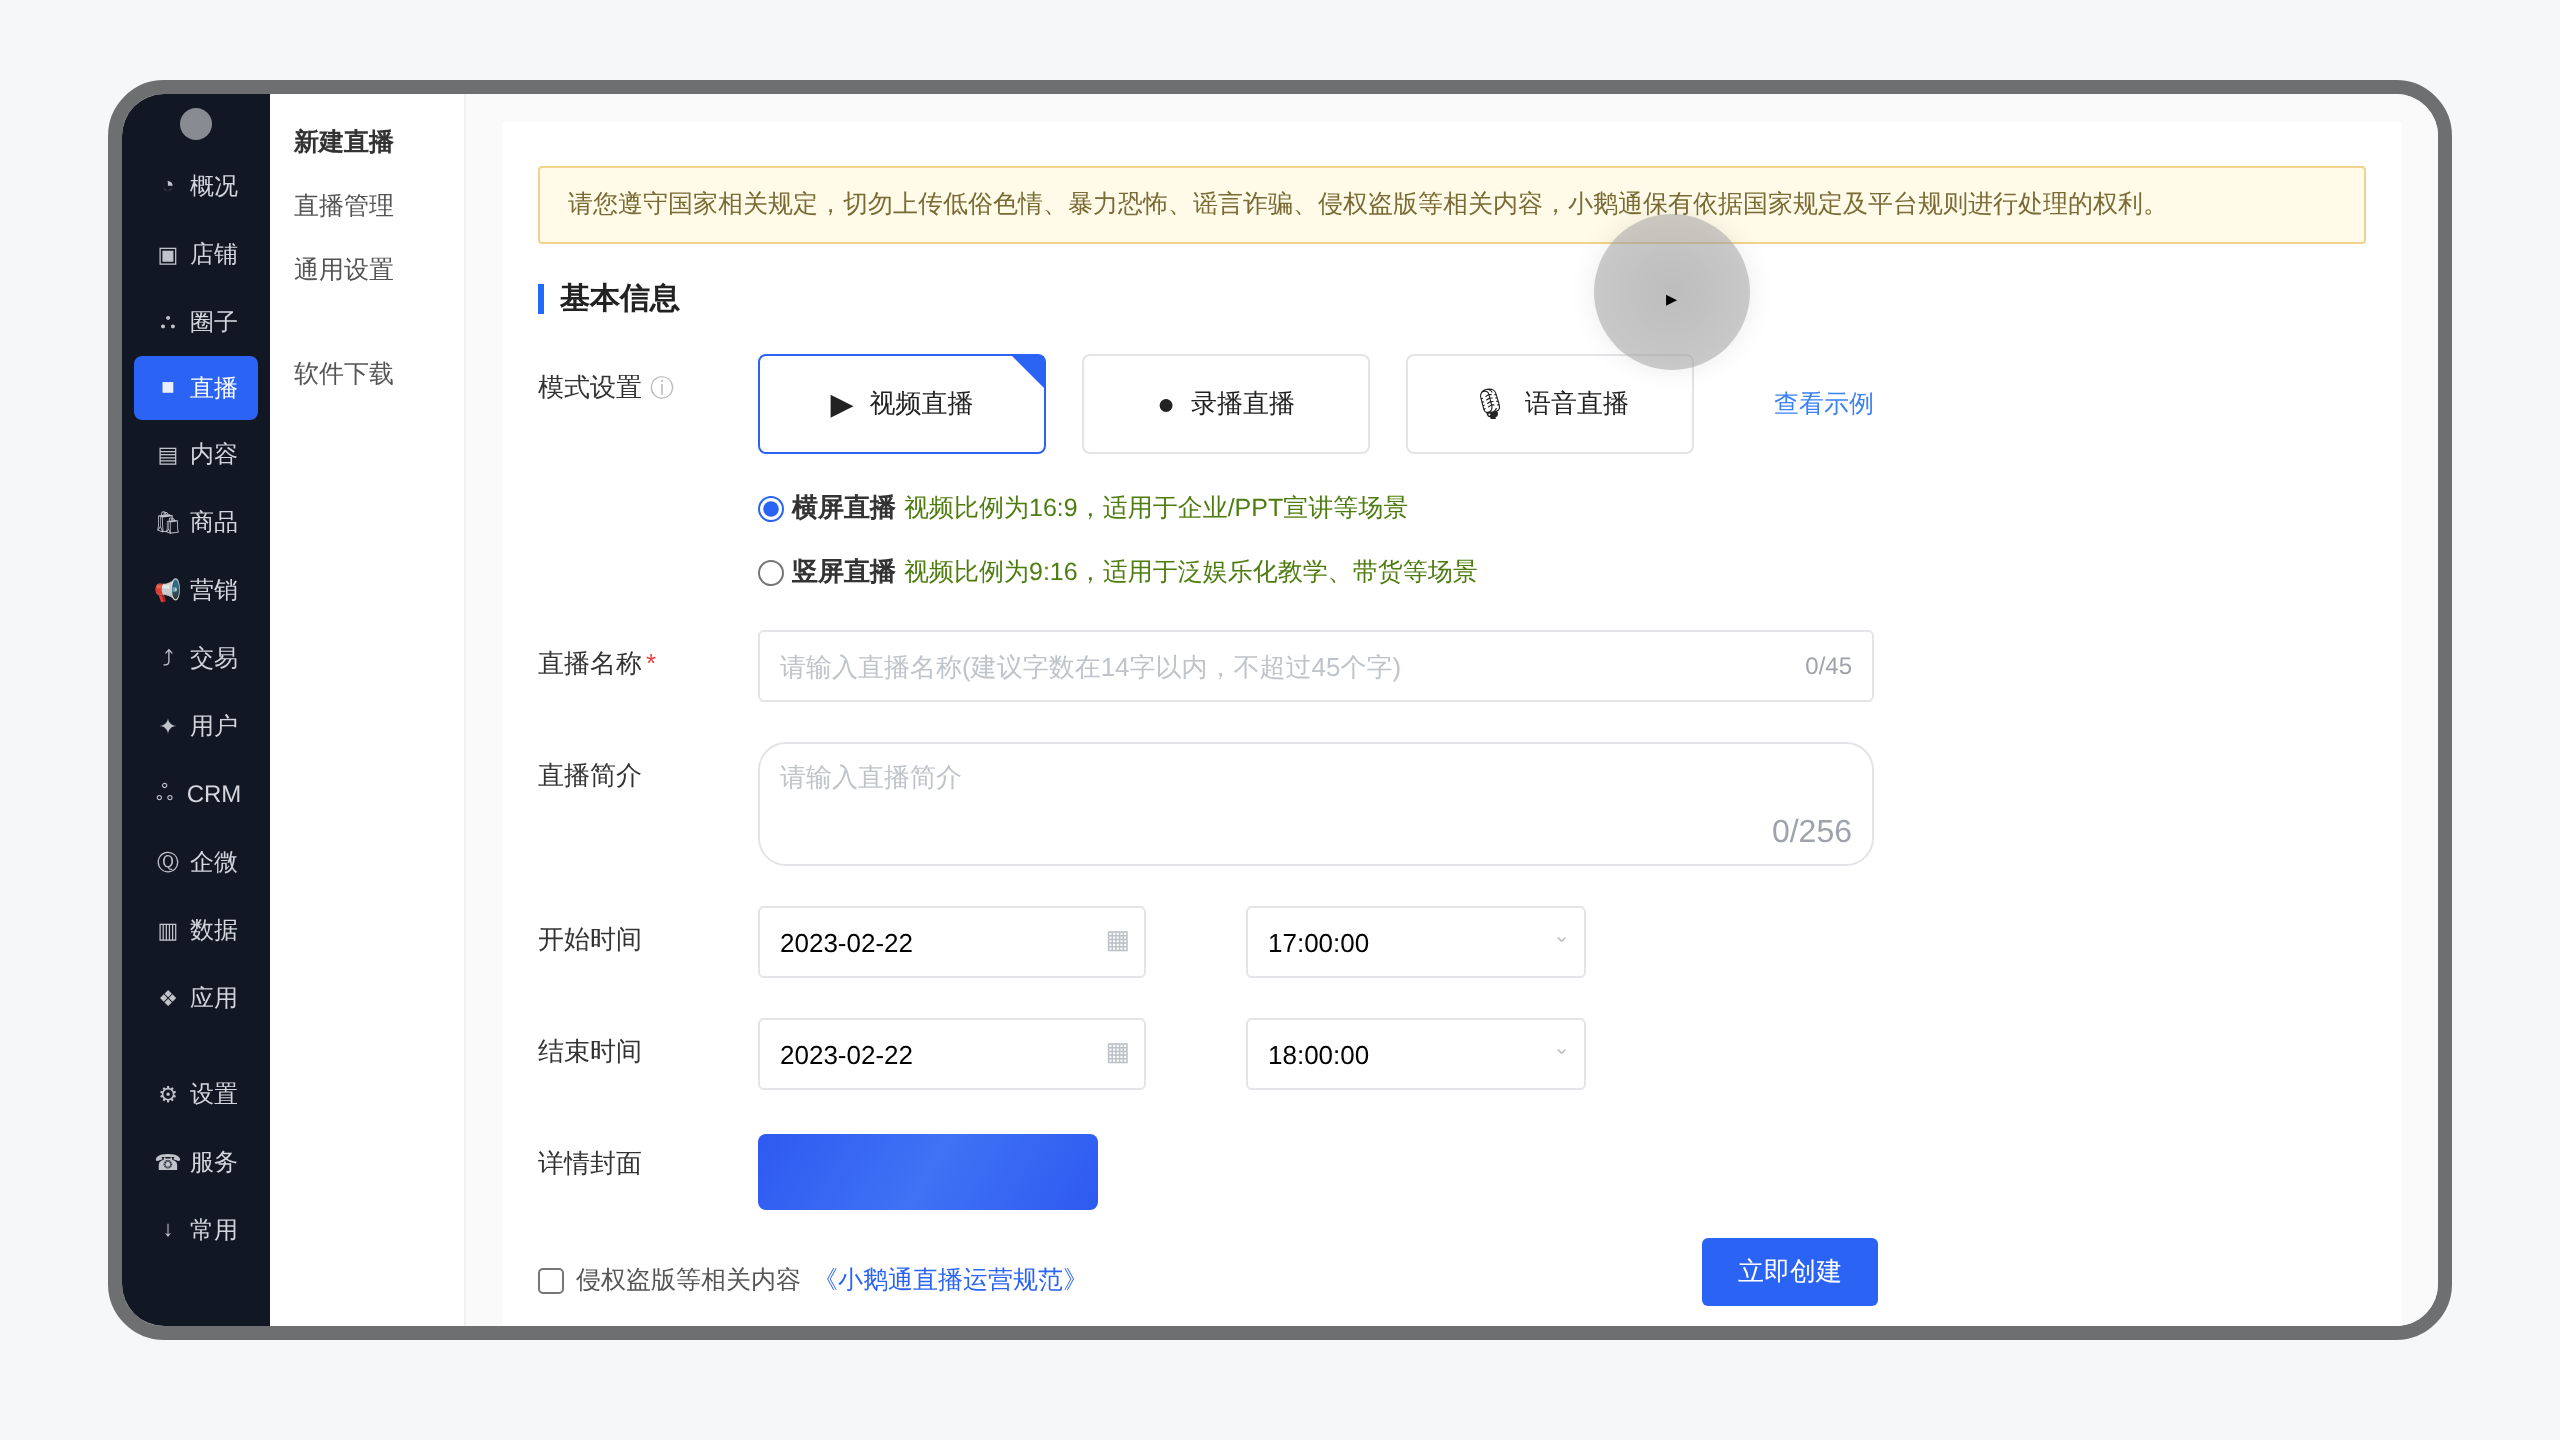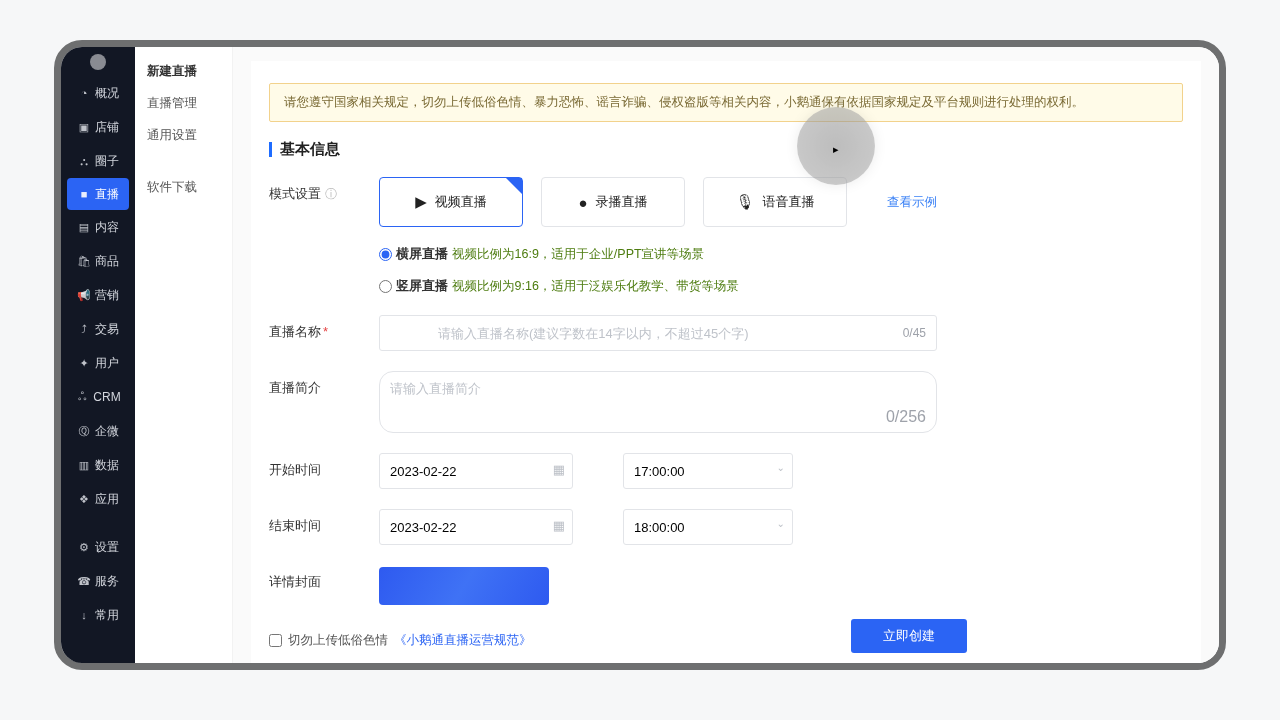--- a/index.html
+++ b/index.html
@@ -87,32 +87,32 @@
   .time-wrap input { width:170px; height:36px; border:1px solid #e2e4e8; border-radius:3px; padding:0 26px 0 10px; font-size:13px; outline:none; }
   .time-wrap .chev { position:absolute; right:8px; top:9px; color:#bcc0c7; font-size:10px; pointer-events:none; }
 
   .cover {
     width:170px; height:38px; background:linear-gradient(120deg,#2e5af0,#3f72f5 50%,#2e5af0);
     border-radius:4px; margin-top:2px;
   }
 
   .agree-row { position:absolute; left:36px; bottom:14px; display:flex; align-items:center; gap:6px; font-size:12.5px; color:#555; }
   .agree-row .link { color:#2b64f4; cursor:pointer; }
-  .create-btn { position:absolute; left:618px; bottom:10px; height:34px; padding:0 32px; background:#2b64f4; color:#fff; border:none; border-radius:3px; font-size:13px; cursor:pointer; }
+  .create-btn { position:absolute; left:618px; bottom:10px; height:34px; padding:0 18px; background:#2b64f4; color:#fff; border:none; border-radius:3px; font-size:13px; cursor:pointer; }
 
   .cursor-blob {
     position:absolute; width:78px; height:78px; border-radius:50%;
     background:radial-gradient(circle,#888 0%,#999 60%,#aaa 100%);
     opacity:.55; left:564px; top:60px; pointer-events:none;
     box-shadow:0 0 14px rgba(0,0,0,.15);
   }
   .cursor-arrow { position:absolute; left:600px; top:96px; font-size:11px; color:#000; pointer-events:none; }
 
   ::placeholder { color:#bfc3ca; }
-  input.native-text { width:100%; border:none; outline:none; background:transparent; font-size:13px;margin-left:48px; }
+  input.native-text { width:100%; border:none; outline:none; background:transparent; font-size:13px; }
 </style>
 </head>
 <body>
 
 <div class="frame">
   <div class="inner">
 
     <div class="sidebar">
       <div class="logo-dot"></div>
       <div class="side-item">
@@ -268,21 +268,21 @@
           <div class="form-label">详情封面</div>
           <div class="form-body">
             <div class="cover"></div>
           </div>
         </div>
 
       </div>
 
       <div class="agree-row">
         <input type="checkbox" style="">
-        <span>切勿上传低俗色情</span>
+        <span>侵权盗版等相关内容</span>
         <span class="link">《小鹅通直播运营规范》</span>
       </div>
       <button class="create-btn">立即创建</button>
 
       <div class="cursor-blob"></div>
       <div class="cursor-arrow">▸</div>
     </div>
 
   </div>
 </div>

